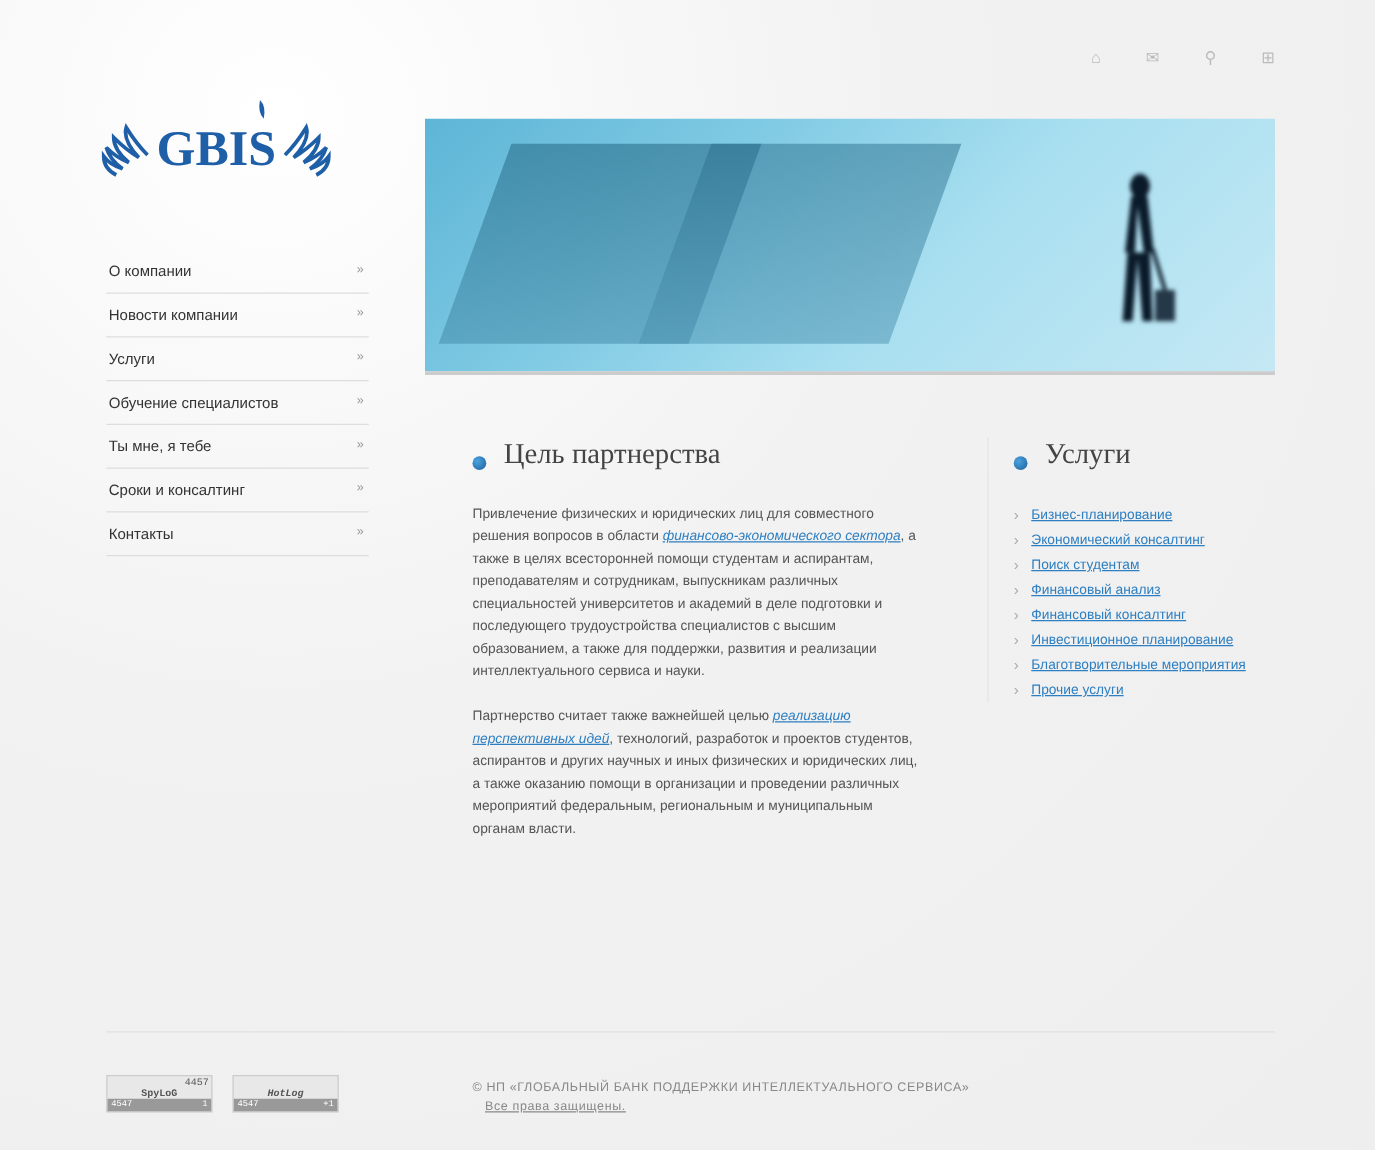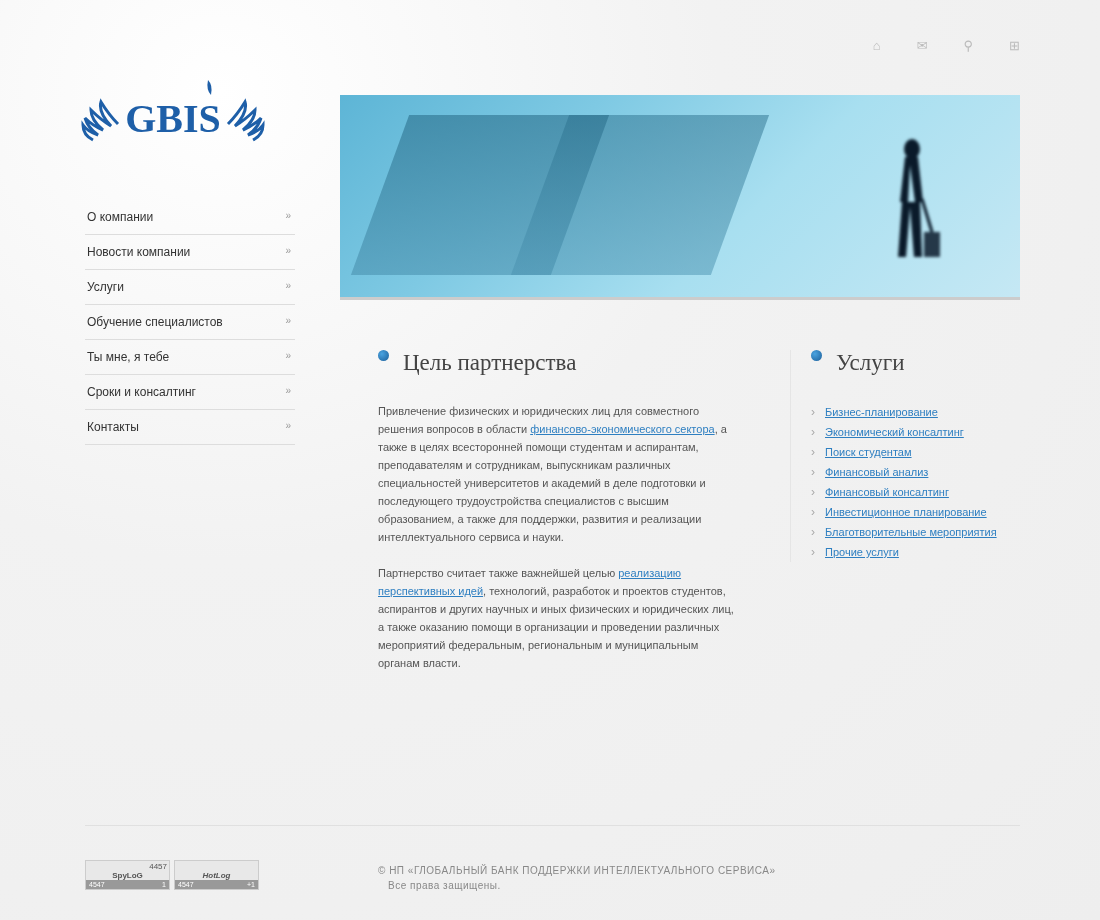--- a/index.html
+++ b/index.html
@@ -92,21 +92,21 @@
 .nav-item .arrow { color: #999; font-size: 10px; letter-spacing: -2px; }
 
 .content {
   position: absolute;
   top: 350px;
   left: 378px;
   width: 360px;
 }
 .section-heading {
   display: flex;
-  align-items: flex-start;
+  align-items: flex-end;
   gap: 14px;
   margin-bottom: 26px;
 }
 .bullet-icon {
   width: 11px; height: 11px; border-radius: 50%;
   background: radial-gradient(circle at 35% 35%, #4aa3e0, #1c5f9a);
   flex-shrink: 0;
 }
 .section-title {
   font-family: Georgia, 'Times New Roman', serif;
@@ -116,20 +116,21 @@
 }
 .body-text {
   font-size: 11px;
   line-height: 18px;
   color: #555;
   margin-bottom: 18px;
 }
 .body-text a {
   color: #2e7fc1;
   text-decoration: underline;
+  font-style: italic;
 }
 
 .sidebar {
   position: absolute;
   top: 350px;
   left: 790px;
   width: 240px;
   padding-left: 20px;
   border-left: 1px solid #e5e5e5;
 }
@@ -160,21 +161,22 @@
   top: 825px;
   left: 85px;
   width: 935px;
   border-top: 1px solid #e0e0e0;
 }
 .counters {
   position: absolute;
   top: 860px;
   left: 85px;
   display: flex;
-  gap: 4px;
+  gap: 16px;
+  font-family: Liberation Mono, monospace;
 }
 .counter {
   width: 85px;
   height: 30px;
   background: #e8e8e8;
   border: 1px solid #ccc;
   font-size: 8px;
   color: #555;
   display: flex;
   flex-direction: column;
@@ -201,20 +203,21 @@
   position: absolute;
   top: 865px;
   left: 378px;
   font-size: 10px;
   color: #888;
   letter-spacing: 0.5px;
 }
 .footer-text .line2 {
   margin-top: 4px;
   margin-left: 10px;
+  text-decoration: underline;
 }
 </style>
 </head>
 <body>
 
 <div class="page">
 
   <div class="top-icons">
     <span>⌂</span>
     <span>✉</span>

